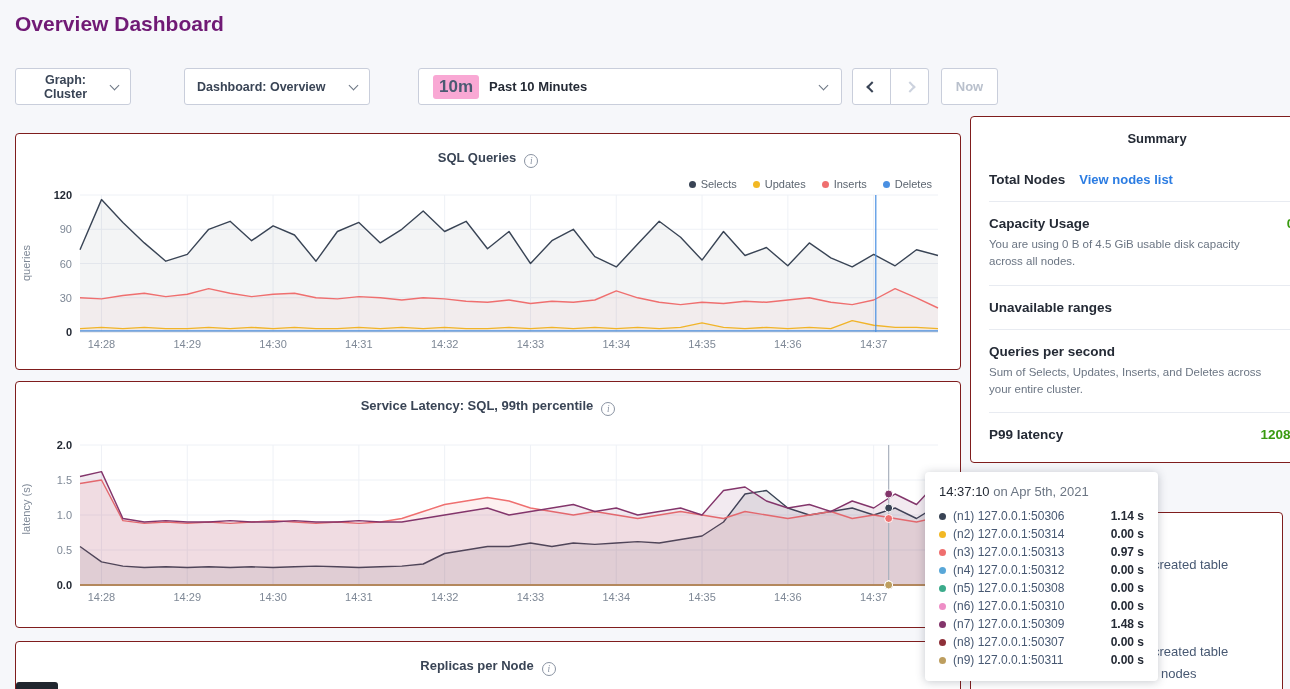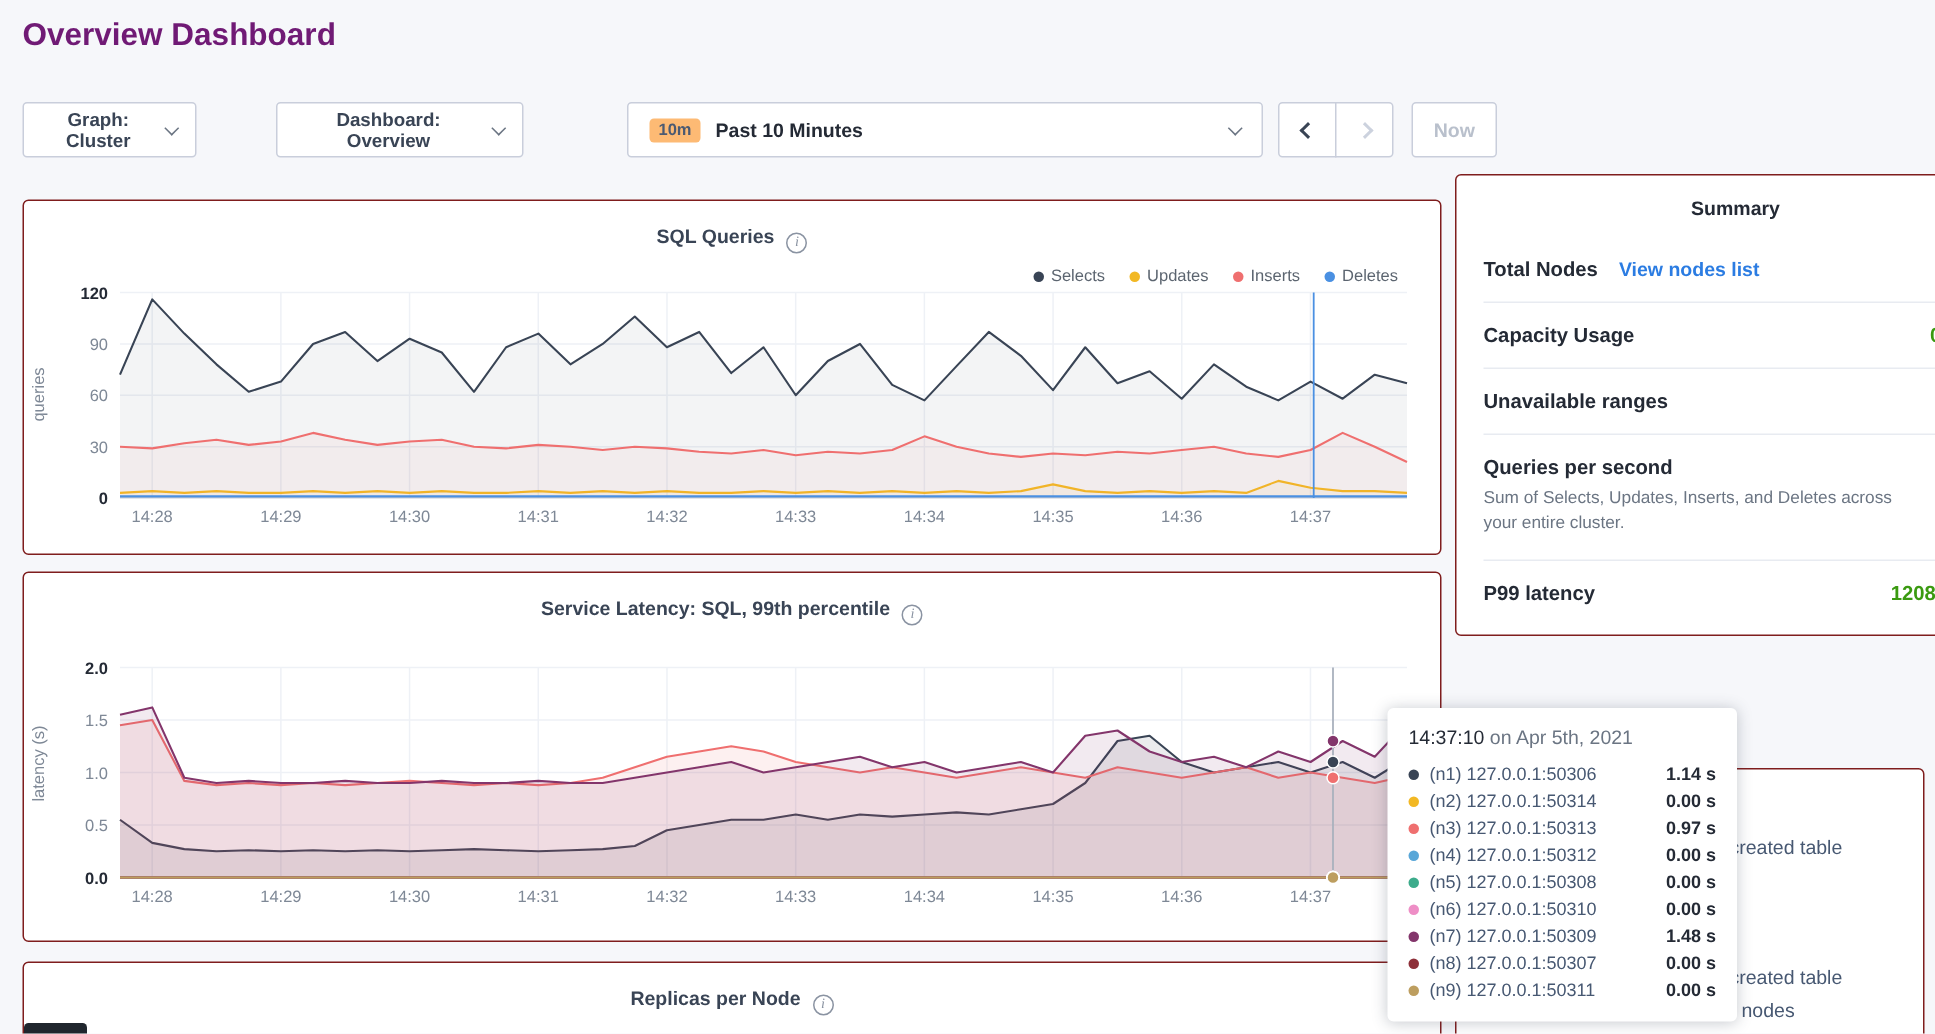--- a/index.html
+++ b/index.html
@@ -11,25 +11,25 @@
     font-family:"Liberation Sans","DejaVu Sans",sans-serif;
   }
   
   #page-title{position:absolute;left:15px;top:12px;margin:0;font-size:21px;font-weight:600;color:#701a75;}
   
   .ctrl{
     position:absolute;top:68px;height:37px;background:#fff;border:1px solid #c9cedb;border-radius:3px;
     display:flex;align-items:center;font-size:12.5px;font-weight:bold;color:#394455;cursor:pointer;padding:0 12px;
   }
   #graph-dd{left:15px;width:116px;justify-content:space-between;}
-  #dash-dd{left:184px;width:165px;justify-content:space-between;}
+  #dash-dd{left:184px;width:186px;justify-content:space-between;}
   #time-dd{left:418px;width:424px;padding:0 14px;}
   .chev{width:7px;height:7px;border-right:1.5px solid #6b7583;border-bottom:1.5px solid #6b7583;
         transform:rotate(45deg);display:inline-block;margin-left:8px;margin-top:-3px;flex:none;}
-  .badge{background:#fdba74;border-radius:3px;padding:2px 6px;font-size:11px;color:#4b5a72;margin-right:10px;font-weight:bold;}
+  .badge{background:#f9a8d4;border-radius:3px;padding:2px 6px;font-size:17px;color:#4b5a72;margin-right:10px;font-weight:bold;}
   .time-label{font-size:13px;color:#242a35;}
   #time-dd .chev{margin-left:auto;}
   #prev-btn{left:852px;width:39px;justify-content:center;border-radius:3px 0 0 3px;}
   #next-btn{left:890px;width:39px;justify-content:center;border-radius:0 3px 3px 0;}
   .arrow{width:8px;height:8px;display:inline-block;border-left:2px solid currentColor;border-bottom:2px solid currentColor;}
   .arrow.left{transform:rotate(45deg);color:#394455;}
   .arrow.right{transform:rotate(225deg);color:#ccd2de;}
   #now-btn{left:941px;width:57px;justify-content:center;color:#b9c0cc;font-size:13px;}
   
   .panel{position:absolute;background:#fff;border:1px solid #7f1d1d;border-radius:4px;}
@@ -249,20 +249,21 @@
     </div>
 
   </div>
 
   <div class="sum-row">
     <div class="sum-main">
       <span class="sum-label">Capacity Usage</span>
 
       <span class="sum-value">0.00%</span>
     </div>
+    <div class="sum-sub">You are using 0 B of 4.5 GiB usable disk capacity across all nodes.</div>
   </div>
 
   <div class="sum-row">
     <div class="sum-main">
       <span class="sum-label">Unavailable ranges</span>
 
       <span class="sum-value">0</span>
     </div>
 
   </div>

